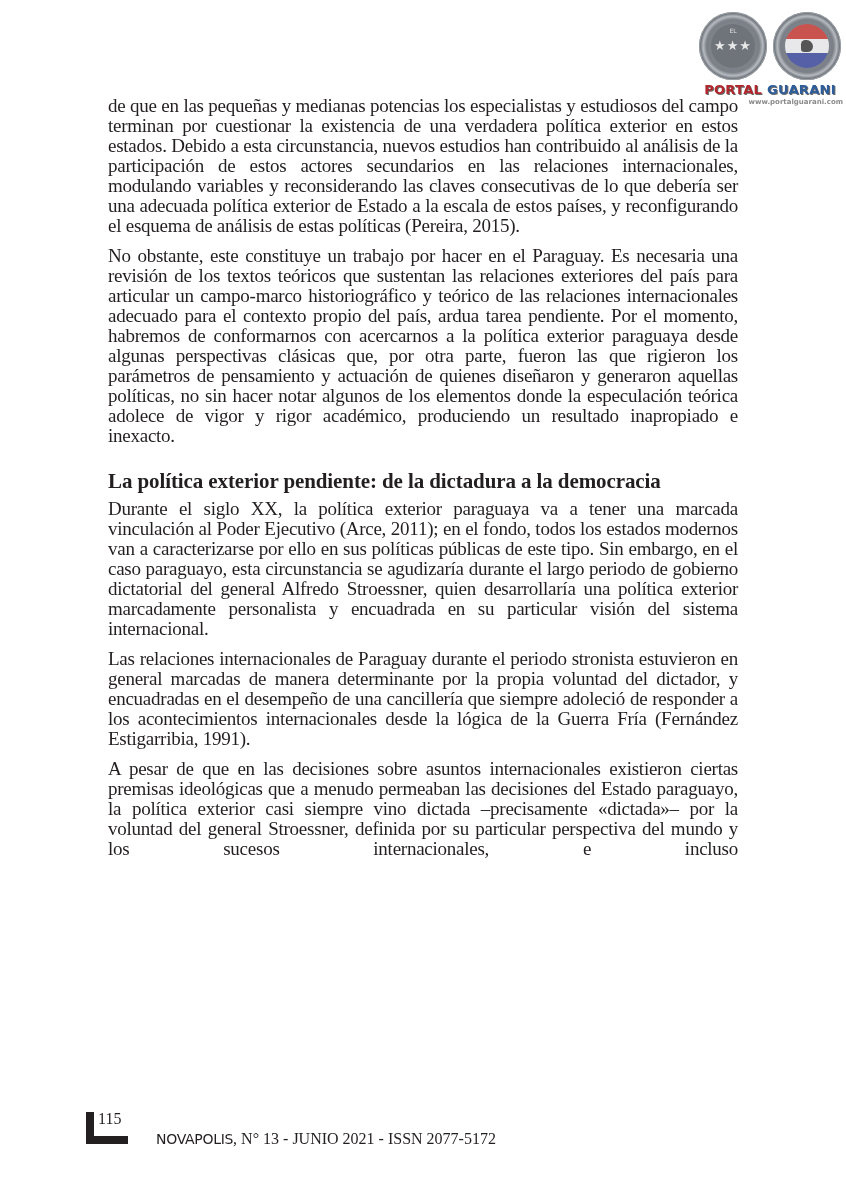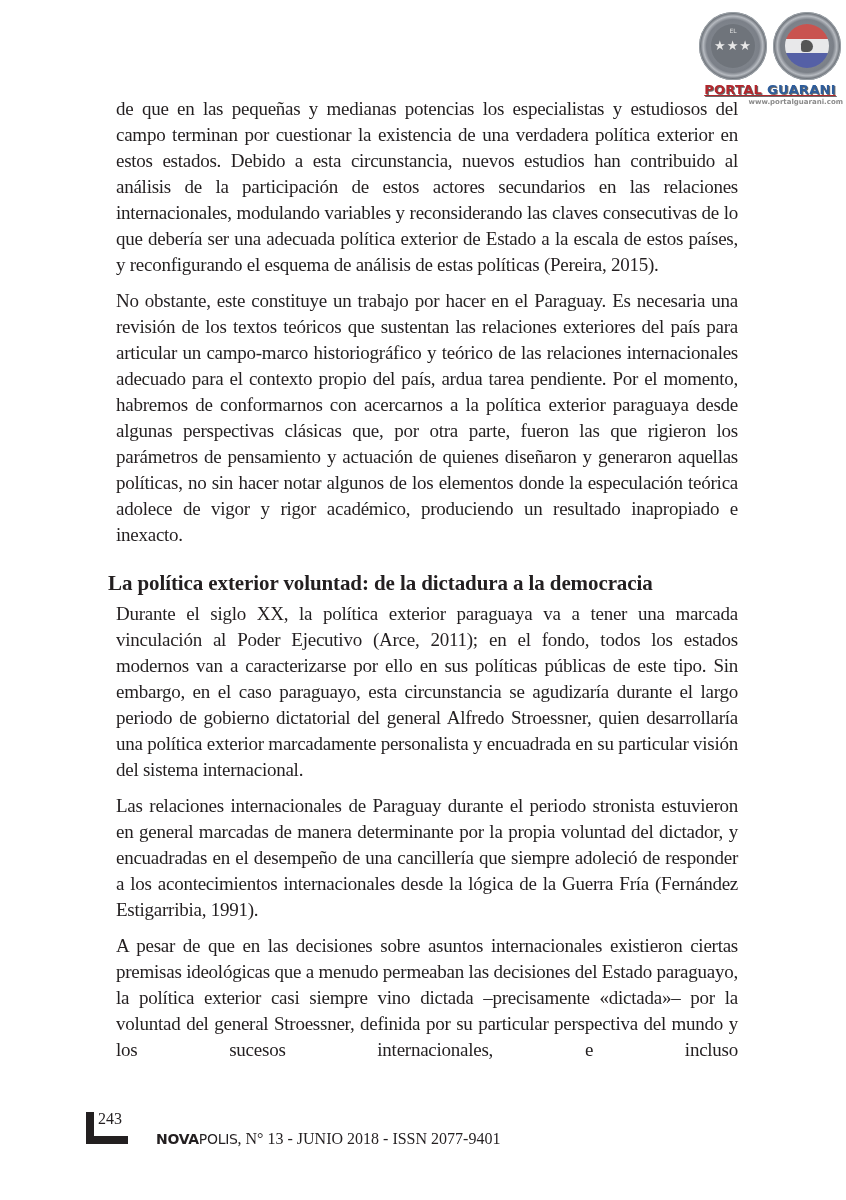--- a/index.html
+++ b/index.html
@@ -12,35 +12,35 @@
   .seal.left { left: 2px; }
   .seal.right { left: 76px; }
   .seal .inner { position: absolute; left: 12px; top: 12px; width: 44px; height: 44px; border-radius: 50%; overflow: hidden; }
   .seal.left .inner { background: #6f747b; }
   .seal.right .inner { background: linear-gradient(#c9534f 0%, #c9534f 33%, #e8e8ea 33%, #e8e8ea 66%, #5560a6 66%, #5560a6 100%); }
   .stars { position: absolute; left: 0; right: 0; top: 14px; text-align: center; color: #e8e8e8; font-size: 13px; letter-spacing: 1px; font-family: "DejaVu Sans", sans-serif; }
   .el { position: absolute; left: 0; right: 0; top: 3px; text-align: center; color: #e0e0e0; font-size: 6px; font-family: "DejaVu Sans", sans-serif; }
   .map { position: absolute; left: 16px; top: 16px; width: 12px; height: 12px; background: #555; border-radius: 40% 60% 50% 30%; }
   .brand { position: absolute; left: 0; top: 70px; width: 146px; text-align: center;
            font-family: "DejaVu Sans", sans-serif; font-weight: bold; font-size: 13px; letter-spacing: 0.3px; color: #b2272d;
-           text-shadow: 1px 1px 0 #6b6b6b; white-space: nowrap; text-decoration: underline; }
+           text-shadow: 1px 1px 0 #6b6b6b; white-space: nowrap; }
   .brand .g { color: #2e5d9b; }
   .url { position: absolute; left: 22px; top: 86px; width: 124px; text-align: right; font-family: "DejaVu Sans", sans-serif;
          font-size: 7px; color: #8a8a8a; font-weight: bold; white-space: nowrap; }
 
   .content { position: absolute; left: 108px; top: 96px; width: 630px; }
-  p { margin: 0 0 10px 8px; font-size: 19px; line-height: 26px; text-align: justify; letter-spacing: -0.25px; }
+  p { margin: 0 0 10px 0; font-size: 19px; line-height: 20px; text-align: justify; letter-spacing: -0.25px; }
   p.last-line-left { text-align-last: left; }
   h2 { margin: 24px 0 6px 0; font-size: 21px; line-height: 23px; font-weight: bold; letter-spacing: -0.1px; }
 
   .footer-mark { position: absolute; left: 86px; top: 1112px; width: 8px; height: 32px; background: #231f20; }
   .footer-mark2 { position: absolute; left: 86px; top: 1136px; width: 42px; height: 8px; background: #231f20; }
   .page-num { position: absolute; left: 98px; top: 1110px; font-size: 16px; font-family: "Liberation Serif", serif; }
   .journal { position: absolute; left: 156px; top: 1130px; font-size: 15px; white-space: nowrap; }
-  .journal .nova { font-family: "DejaVu Sans", sans-serif; font-weight: bold; font-size: 14px; letter-spacing: -0.3px; margin-top: 33px; }
+  .journal .nova { font-family: "DejaVu Sans", sans-serif; font-weight: normal; font-size: 14px; letter-spacing: -0.3px; margin-top: 33px; }
   .journal .polis { font-family: "DejaVu Sans", sans-serif; font-size: 14px; letter-spacing: -0.3px; margin-top: 16px; }
   .journal .rest { font-family: "Liberation Serif", serif; font-size: 16px; }
 </style>
 </head>
 <body>
 
 <div class="logo">
   <div class="seal left">
     <div class="inner">
       <div class="el">EL</div>
@@ -52,22 +52,22 @@
         <div class="map"></div>
       </div>
   </div>
   <div class="brand"><span>PORTAL </span><span class="g">GUARANI</span></div>
   <div class="url">www.portalguarani.com</div>
 </div>
 
 <div class="content">
   <p>de que en las pequeñas y medianas potencias los especialistas y estudiosos del campo terminan por cuestionar la existencia de una verdadera política exterior en estos estados. Debido a esta circunstancia, nuevos estudios han contribuido al análisis de la participación de estos actores secundarios en las relaciones internacionales, modulando variables y reconsiderando las claves consecutivas de lo que debería ser una adecuada política exterior de Estado a la escala de estos países, y reconfigurando el esquema de análisis de estas políticas (Pereira, 2015).</p>
   <p>No obstante, este constituye un trabajo por hacer en el Paraguay. Es necesaria una revisión de los textos teóricos que sustentan las relaciones exteriores del país para articular un campo-marco historiográfico y teórico de las relaciones internacionales adecuado para el contexto propio del país, ardua tarea pendiente. Por el momento, habremos de conformarnos con acercarnos a la política exterior paraguaya desde algunas perspectivas clásicas que, por otra parte, fueron las que rigieron los parámetros de pensamiento y actuación de quienes diseñaron y generaron aquellas políticas, no sin hacer notar algunos de los elementos donde la especulación teórica adolece de vigor y rigor académico, produciendo un resultado inapropiado e inexacto.</p>
-  <h2>La política exterior voluntad: de la dictadura a la democracia</h2>
+  <h2>La política exterior pendiente: de la dictadura a la democracia</h2>
   <p>Durante el siglo XX, la política exterior paraguaya va a tener una marcada vinculación al Poder Ejecutivo (Arce, 2011); en el fondo, todos los estados modernos van a caracterizarse por ello en sus políticas públicas de este tipo. Sin embargo, en el caso paraguayo, esta circunstancia se agudizaría durante el largo periodo de gobierno dictatorial del general Alfredo Stroessner, quien desarrollaría una política exterior marcadamente personalista y encuadrada en su particular visión del sistema internacional.</p>
   <p>Las relaciones internacionales de Paraguay durante el periodo stronista estuvieron en general marcadas de manera determinante por la propia voluntad del dictador, y encuadradas en el desempeño de una cancillería que siempre adoleció de responder a los acontecimientos internacionales desde la lógica de la Guerra Fría (Fernández Estigarribia, 1991).</p>
   <p class="last-line-left" style="text-align-last: justify;">A pesar de que en las decisiones sobre asuntos internacionales existieron ciertas premisas ideológicas que a menudo permeaban las decisiones del Estado paraguayo, la política exterior casi siempre vino dictada –precisamente «dictada»– por la voluntad del general Stroessner, definida por su particular perspectiva del mundo y los sucesos internacionales, e incluso</p>
 </div>
 
 <div class="footer-mark"></div>
 <div class="footer-mark2"></div>
-<div class="page-num">243</div>
-<div class="journal"><span class="nova">NOVA</span><span class="polis">POLIS</span><span class="rest">, N° 13 - JUNIO 2018 - ISSN 2077-9401</span></div>
+<div class="page-num">115</div>
+<div class="journal"><span class="nova">NOVA</span><span class="polis">POLIS</span><span class="rest">, N° 13 - JUNIO 2021 - ISSN 2077-5172</span></div>
 
 </body></html>

